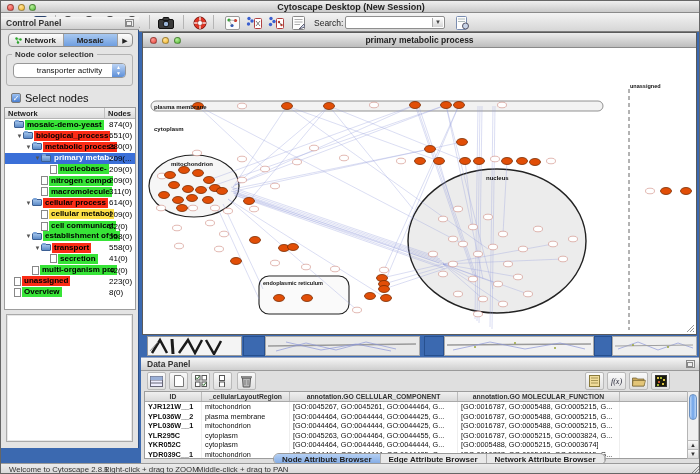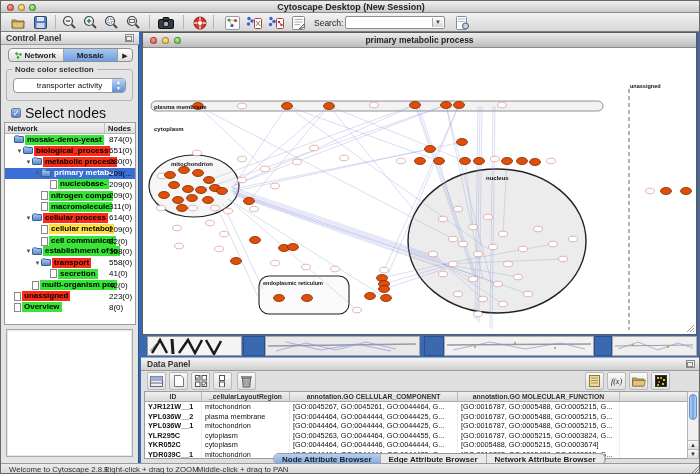--- a/index.html
+++ b/index.html
@@ -27,41 +27,41 @@
   .search-box { position:absolute; left:344px; top:3px; width:100px; height:13px; background:#fff;
     border:1px solid #8e8e8e; border-radius:2px; }
   .search-arrow { position:absolute; right:1px; top:1px; width:11px; height:9px; background:linear-gradient(#fdfdfd,#d5d5d5);
     border-left:1px solid #aaa; font-size:6px; color:#444; text-align:center; line-height:9px; }
   
   .panel-header { background:linear-gradient(#f5f5f5,#cfcfcf); border-bottom:1px solid #9a9a9a;
     font-size:8.5px; font-weight:bold; color:#333; }
   .float-ic { position:absolute; width:9px; height:8px; border:1px solid #888; background:#eee; }
   .float-ic:after { content:""; position:absolute; right:1px; top:1px; width:4px; height:3px; border:1px solid #888; }
   
-  .control-panel { position:absolute; left:0; top:31px; width:138px; height:431px;
+  .control-panel { position:absolute; left:0; top:16px; width:138px; height:431px;
     background:#e4e4e4; border-right:1px solid #2c4f86; }
   .cp-header { position:absolute; left:0; top:0; width:138px; height:13px; padding-left:5px; line-height:13px; }
   .cp-tabs { position:absolute; left:7px; top:16px; width:125px; height:14px; display:flex;
     border:1px solid #8f8f8f; border-radius:4px; overflow:hidden; background:linear-gradient(#fdfdfd,#dcdcdc); }
   .cp-tab { flex:1; font-size:8px; font-weight:bold; color:#222; text-align:center; line-height:13px; border-right:1px solid #9f9f9f; }
   .cp-tab.sel { background:linear-gradient(#a8c8f0,#6f9ee0); }
   .cp-tab-arrow { width:14px; font-size:7px; line-height:13px; text-align:center; color:#222; }
   .net-glyph { display:inline-block; width:7px; height:7px; margin-right:2px; vertical-align:-1px; }
   .groupbox { position:absolute; left:5px; top:37px; width:127px; height:32px; border:1px solid #b2b2b2;
     border-radius:3px; }
   .groupbox-label { position:absolute; left:5px; top:-5px; background:#e4e4e4; padding:0 3px;
     font-size:8px; font-weight:bold; color:#333; }
   .combo { position:absolute; left:6px; top:8px; width:113px; height:15px; background:#fff;
     border:1px solid #979797; border-radius:4px; font-size:8px; color:#111; line-height:14px; text-align:center; }
   .combo-btn { position:absolute; right:0; top:0; width:13px; height:13px; border-radius:0 3px 3px 0;
     background:linear-gradient(#bcd4f5,#5d8fd8); color:#fff; font-size:5px; line-height:6px; text-align:center; }
   .checkrow { position:absolute; left:10px; top:75px; height:12px; display:flex; align-items:center; }
   .checkbox { width:10px; height:10px; border:1px solid #7a7a7a; border-radius:2px;
     background:linear-gradient(#9cc1f2,#4a7fd0); color:#fff; font-size:8px; line-height:10px; text-align:center; }
-  .checklabel { font-size:14px; color:#111; margin-left:4px; }
+  .checklabel { font-size:11px; color:#111; margin-left:4px; }
   
   .tree { position:absolute; left:3px; top:90px; width:132px; height:203px; background:#fff;
     border:1px solid #9d9d9d; overflow:hidden; }
   .tree-header { display:flex; height:11px; background:linear-gradient(#f2f2f2,#dcdcdc); border-bottom:1px solid #b5b5b5; }
   .tree-header div { font-size:7.5px; font-weight:bold; color:#222; padding-left:3px; line-height:11px; }
   .th-net { width:100px; border-right:1px solid #c0c0c0; }
   .tree-row { position:relative; height:11.2px; display:flex; align-items:center; white-space:nowrap; overflow:hidden; }
   .tree-row .arrow { width:7px; font-size:6px; color:#555; text-align:center; flex:none; }
   .glyph-folder { flex:none; width:10px; height:7px; background:linear-gradient(#9ec0e8,#5d8bc8); border:0.5px solid #3c5f93; border-radius:1px; margin-right:1px; position:relative; }
   .glyph-folder:before { content:""; position:absolute; left:0; top:-2px; width:4px; height:2px; background:#7aa3d8; border-radius:1px 1px 0 0; }

